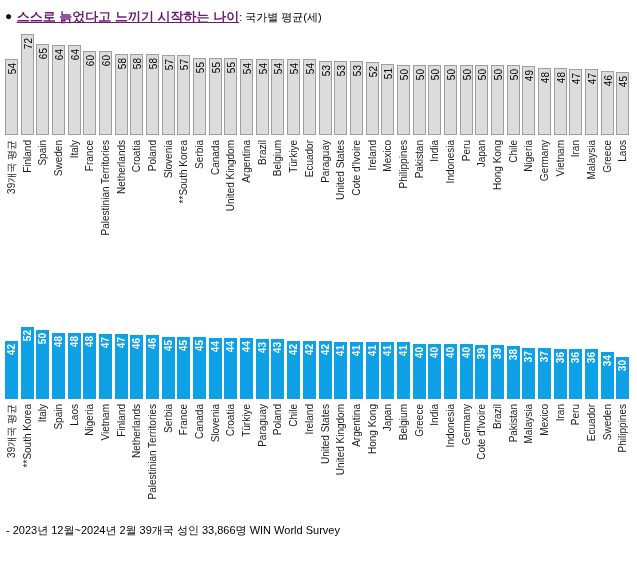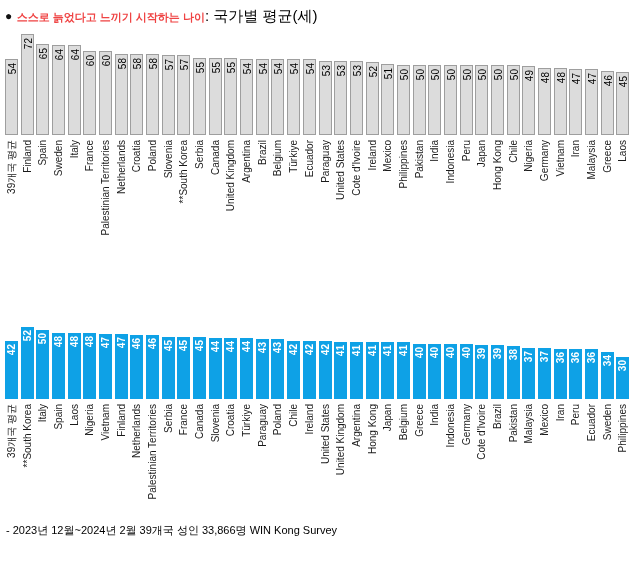--- a/index.html
+++ b/index.html
@@ -3,22 +3,22 @@
 <meta charset="utf-8">
 <style>
   html,body{margin:0;padding:0;background:#ffffff;}
   .canvas{position:relative;width:637px;height:567px;background:#ffffff;
           font-family:"Liberation Sans","DejaVu Sans",sans-serif;overflow:hidden;}
   .chart-layer{position:absolute;left:0;top:0;width:637px;height:567px;}
   .title{position:absolute;left:5px;white-space:nowrap;}
   .bullet{font-size:12px;vertical-align:1px;}
   .b1{color:#111111;}
   .b2{color:#0ea1e6;}
-  .tmain{font-size:11px;font-weight:700;color:#ef4444;}
-  .tsub{font-size:15px;font-weight:400;color:#000000;}
+  .tmain{font-size:13px;font-weight:700;color:#701a75;text-decoration:underline;}
+  .tsub{font-size:11px;font-weight:400;color:#000000;}
   .bar{position:absolute;box-sizing:border-box;}
   .bar.c1{border:1px solid #9e9e9e;}
   .vtext{position:absolute;left:0;top:0;height:13px;line-height:13px;text-align:right;
          transform-origin:0 0;white-space:nowrap;font-size:10px;box-sizing:border-box;}
   .val{padding-right:3px;letter-spacing:0;}
   .cat{padding-right:2px;color:#1a1a1a;}
   .footnotes{position:absolute;left:6px;top:520px;font-size:11px;line-height:21px;color:#000000;}
 </style>
 </head>
 <body>
@@ -351,16 +351,16 @@
         <span class="vtext val" style="width: 47px; color: rgb(255, 255, 255); font-weight: 700; transform: rotate(-90deg) translateX(-47px);">34</span>
       </div>
       <span class="vtext cat" style="left: 600.65px; top: 402px; width: 118px; transform: rotate(-90deg) translateX(-118px);">Sweden</span>
       <div class="bar c2" style="left: 616.325px; top: 357px; width: 13px; height: 42px; background: rgb(14, 161, 230);">
         <span class="vtext val" style="width: 42px; color: rgb(255, 255, 255); font-weight: 700; transform: rotate(-90deg) translateX(-42px);">30</span>
       </div>
       <span class="vtext cat" style="left: 616.325px; top: 402px; width: 118px; transform: rotate(-90deg) translateX(-118px);">Philippines</span>
     </div>
 
   <div class="footnotes">
-    <div>- 2023년 12월~2024년 2월 39개국 성인 33,866명 WIN Kong Survey</div>
+    <div>- 2023년 12월~2024년 2월 39개국 성인 33,866명 WIN World Survey</div>
   </div>
 
 </div>
 
 </body></html>

